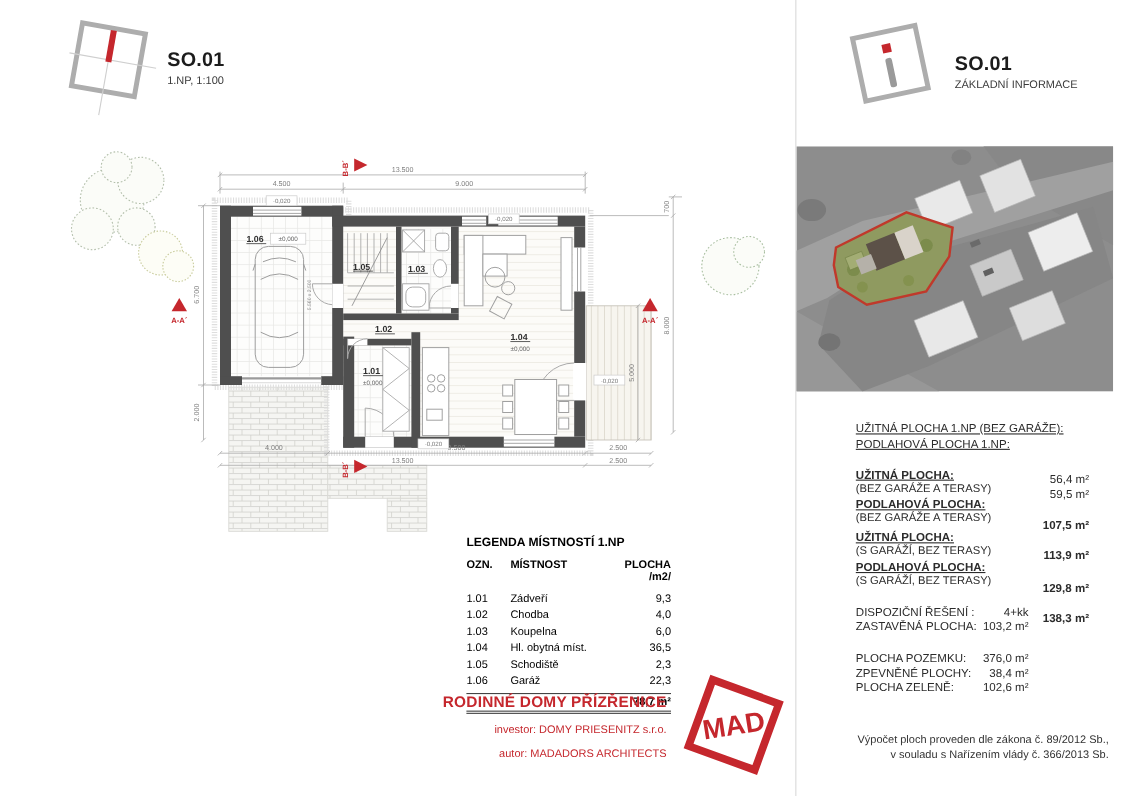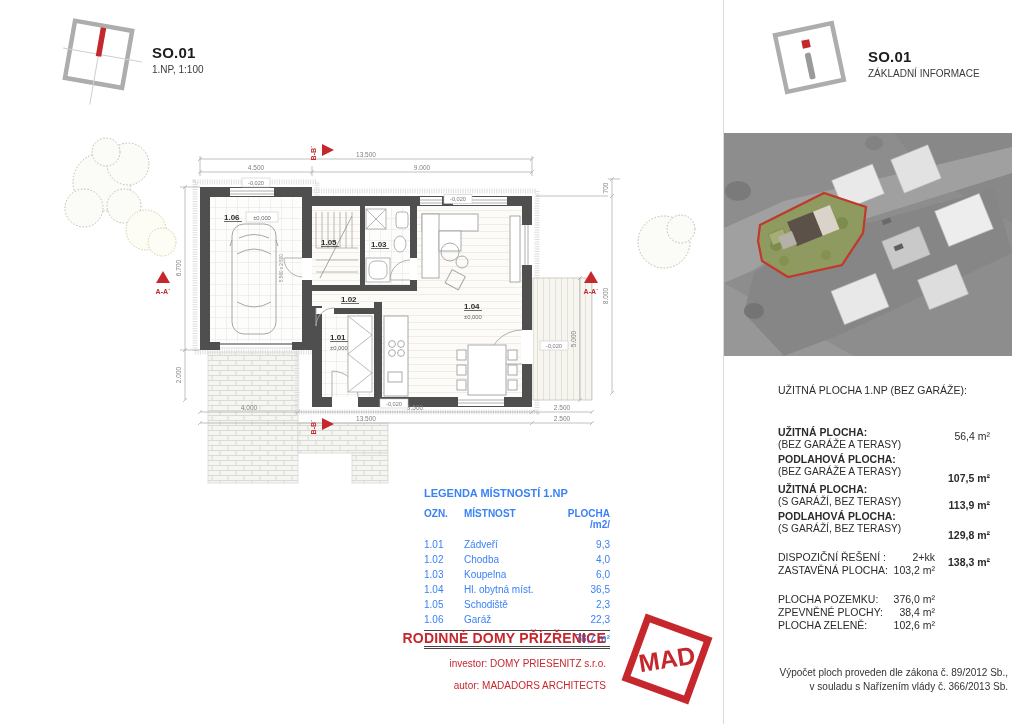--- a/index.html
+++ b/index.html
@@ -1,34 +1,34 @@
 <!DOCTYPE html>
 <html><head>
 <meta charset="utf-8">
 <style>
   html,body{margin:0;padding:0;}
   body{width:1024px;height:724px;background:#ffffff;font-family:"Liberation Sans",sans-serif;position:relative;overflow:hidden;}
   .page{position:absolute;inset:0;background:#fff;}
   .abs{position:absolute;}
   .divider{left:723px;top:0;width:1px;height:724px;background:#d9d9d9;}
   
-  .hdr-title{font-size:15px;font-weight:bold;color:#1c1c1c;letter-spacing:.2px;}
+  .hdr-title{font-size:18px;font-weight:bold;color:#1c1c1c;letter-spacing:.2px;}
   .hdr-sub{font-size:10px;color:#3a3a3a;margin-top:3px;}
   
-  .legend{left:424px;top:487px;width:186px;color:#3b82f6;}
+  .legend{left:424px;top:487px;width:186px;color:#000000;}
   .legend-title{font-size:11px;font-weight:bold;margin-bottom:9px;}
   .legend-head{display:flex;font-size:10px;margin-bottom:7px;font-weight:bold;}
   .legend-row{display:flex;font-size:10px;line-height:15px;}
   .c-ozn{width:40px;}
   .c-name{flex:1;}
   .c-area{width:62px;text-align:right;}
   .legend-total{border-top:1px solid #444;margin-top:3px;padding:2px 0 2px 0;font-size:10px;font-weight:bold;text-align:right;border-bottom:3px double #444;}
   
   .areas{left:778px;width:212px;color:#2b2b2b;font-size:10.5px;}
-  .arow{position:relative;line-height:14px;}
+  .arow{position:relative;line-height:14px;text-decoration:underline;}
   .arow .val{position:absolute;right:0;top:0;margin-top:46px;}
   .b{font-weight:bold;}
   .sub{line-height:12px;font-size:10.2px;}
   .arow2{position:relative;line-height:13px;}
   .arow2 .val2{position:absolute;left:112px;width:45px;text-align:right;white-space:nowrap;}
   .note{left:778px;top:666px;width:230px;font-size:10px;color:#333;line-height:14px;text-align:right;}
   
   .proj{left:368px;top:630px;width:238px;text-align:right;}
   .proj-title{font-size:14px;font-weight:bold;letter-spacing:.2px;margin-bottom:12px;}
   .proj-line{font-size:10px;margin-bottom:11px;}
@@ -359,35 +359,36 @@
     <div class="legend-row">
       <span class="c-ozn">1.06</span>
       <span class="c-name">Garáž</span>
       <span class="c-area">22,3</span>
     </div>
     <div class="legend-total">78,7 m²</div>
   </div>
 
   <div class="abs areas" style="top:383px">
     <div class="arow"><span>UŽITNÁ PLOCHA 1.NP (BEZ GARÁŽE):</span><span class="val">56,4 m²</span></div>
+    <div class="arow"><span>PODLAHOVÁ PLOCHA 1.NP:</span><span class="val">59,5 m²</span></div>
   </div>
   <div class="abs areas" style="top:425px">
     <div class="arow"><span class="b">UŽITNÁ PLOCHA:</span><span class="val b">107,5 m²</span></div>
     <div class="sub">(BEZ GARÁŽE A TERASY)</div>
     <div class="arow" style="margin-top:1px"><span class="b">PODLAHOVÁ PLOCHA:</span><span class="val b">113,9 m²</span></div>
     <div class="sub">(BEZ GARÁŽE A TERASY)</div>
   </div>
   <div class="abs areas" style="top:482px">
     <div class="arow"><span class="b">UŽITNÁ PLOCHA:</span><span class="val b">129,8 m²</span></div>
     <div class="sub">(S GARÁŽÍ, BEZ TERASY)</div>
     <div class="arow" style="margin-top:1px"><span class="b">PODLAHOVÁ PLOCHA:</span><span class="val b">138,3 m²</span></div>
     <div class="sub">(S GARÁŽÍ, BEZ TERASY)</div>
   </div>
   <div class="abs areas" style="top:551px">
-    <div class="arow2"><span>DISPOZIČNÍ ŘEŠENÍ :</span><span class="val2">2+kk</span></div>
+    <div class="arow2"><span>DISPOZIČNÍ ŘEŠENÍ :</span><span class="val2">4+kk</span></div>
     <div class="arow2"><span>ZASTAVĚNÁ PLOCHA:</span><span class="val2">103,2 m²</span></div>
   </div>
   <div class="abs areas" style="top:593px">
     <div class="arow2"><span>PLOCHA POZEMKU:</span><span class="val2">376,0 m²</span></div>
     <div class="arow2"><span>ZPEVNĚNÉ PLOCHY:</span><span class="val2">38,4 m²</span></div>
     <div class="arow2"><span>PLOCHA ZELENĚ:</span><span class="val2">102,6 m²</span></div>
   </div>
 
   <div class="abs note">
     <div>Výpočet ploch proveden dle zákona č. 89/2012 Sb.,</div>

